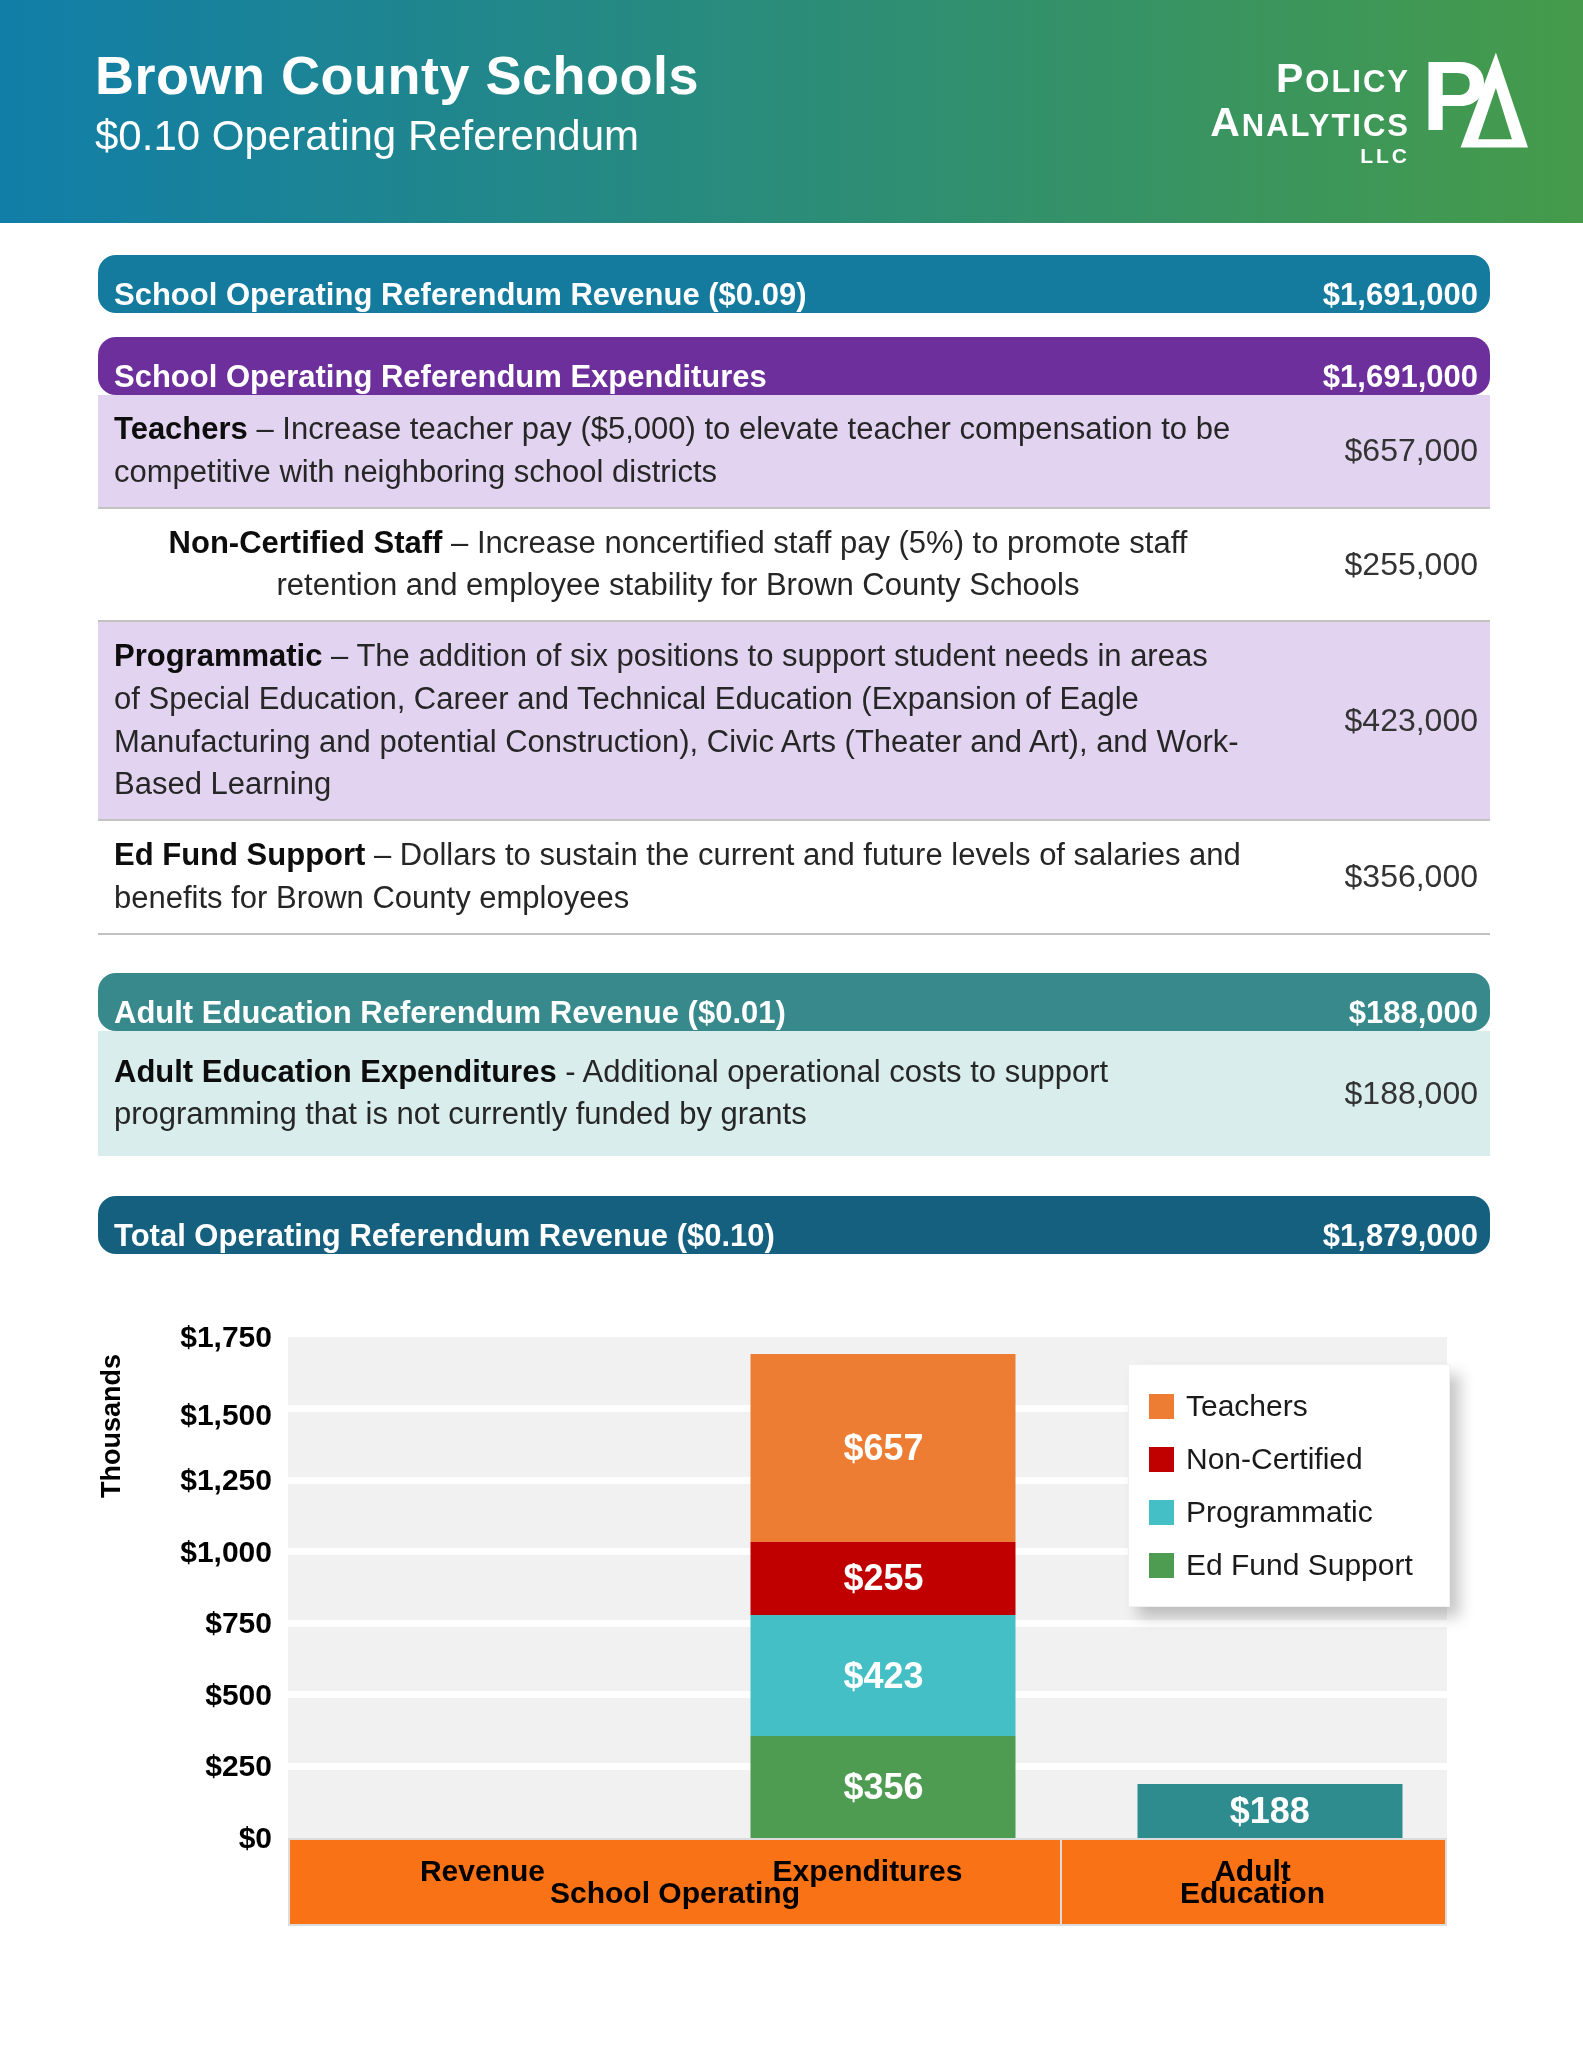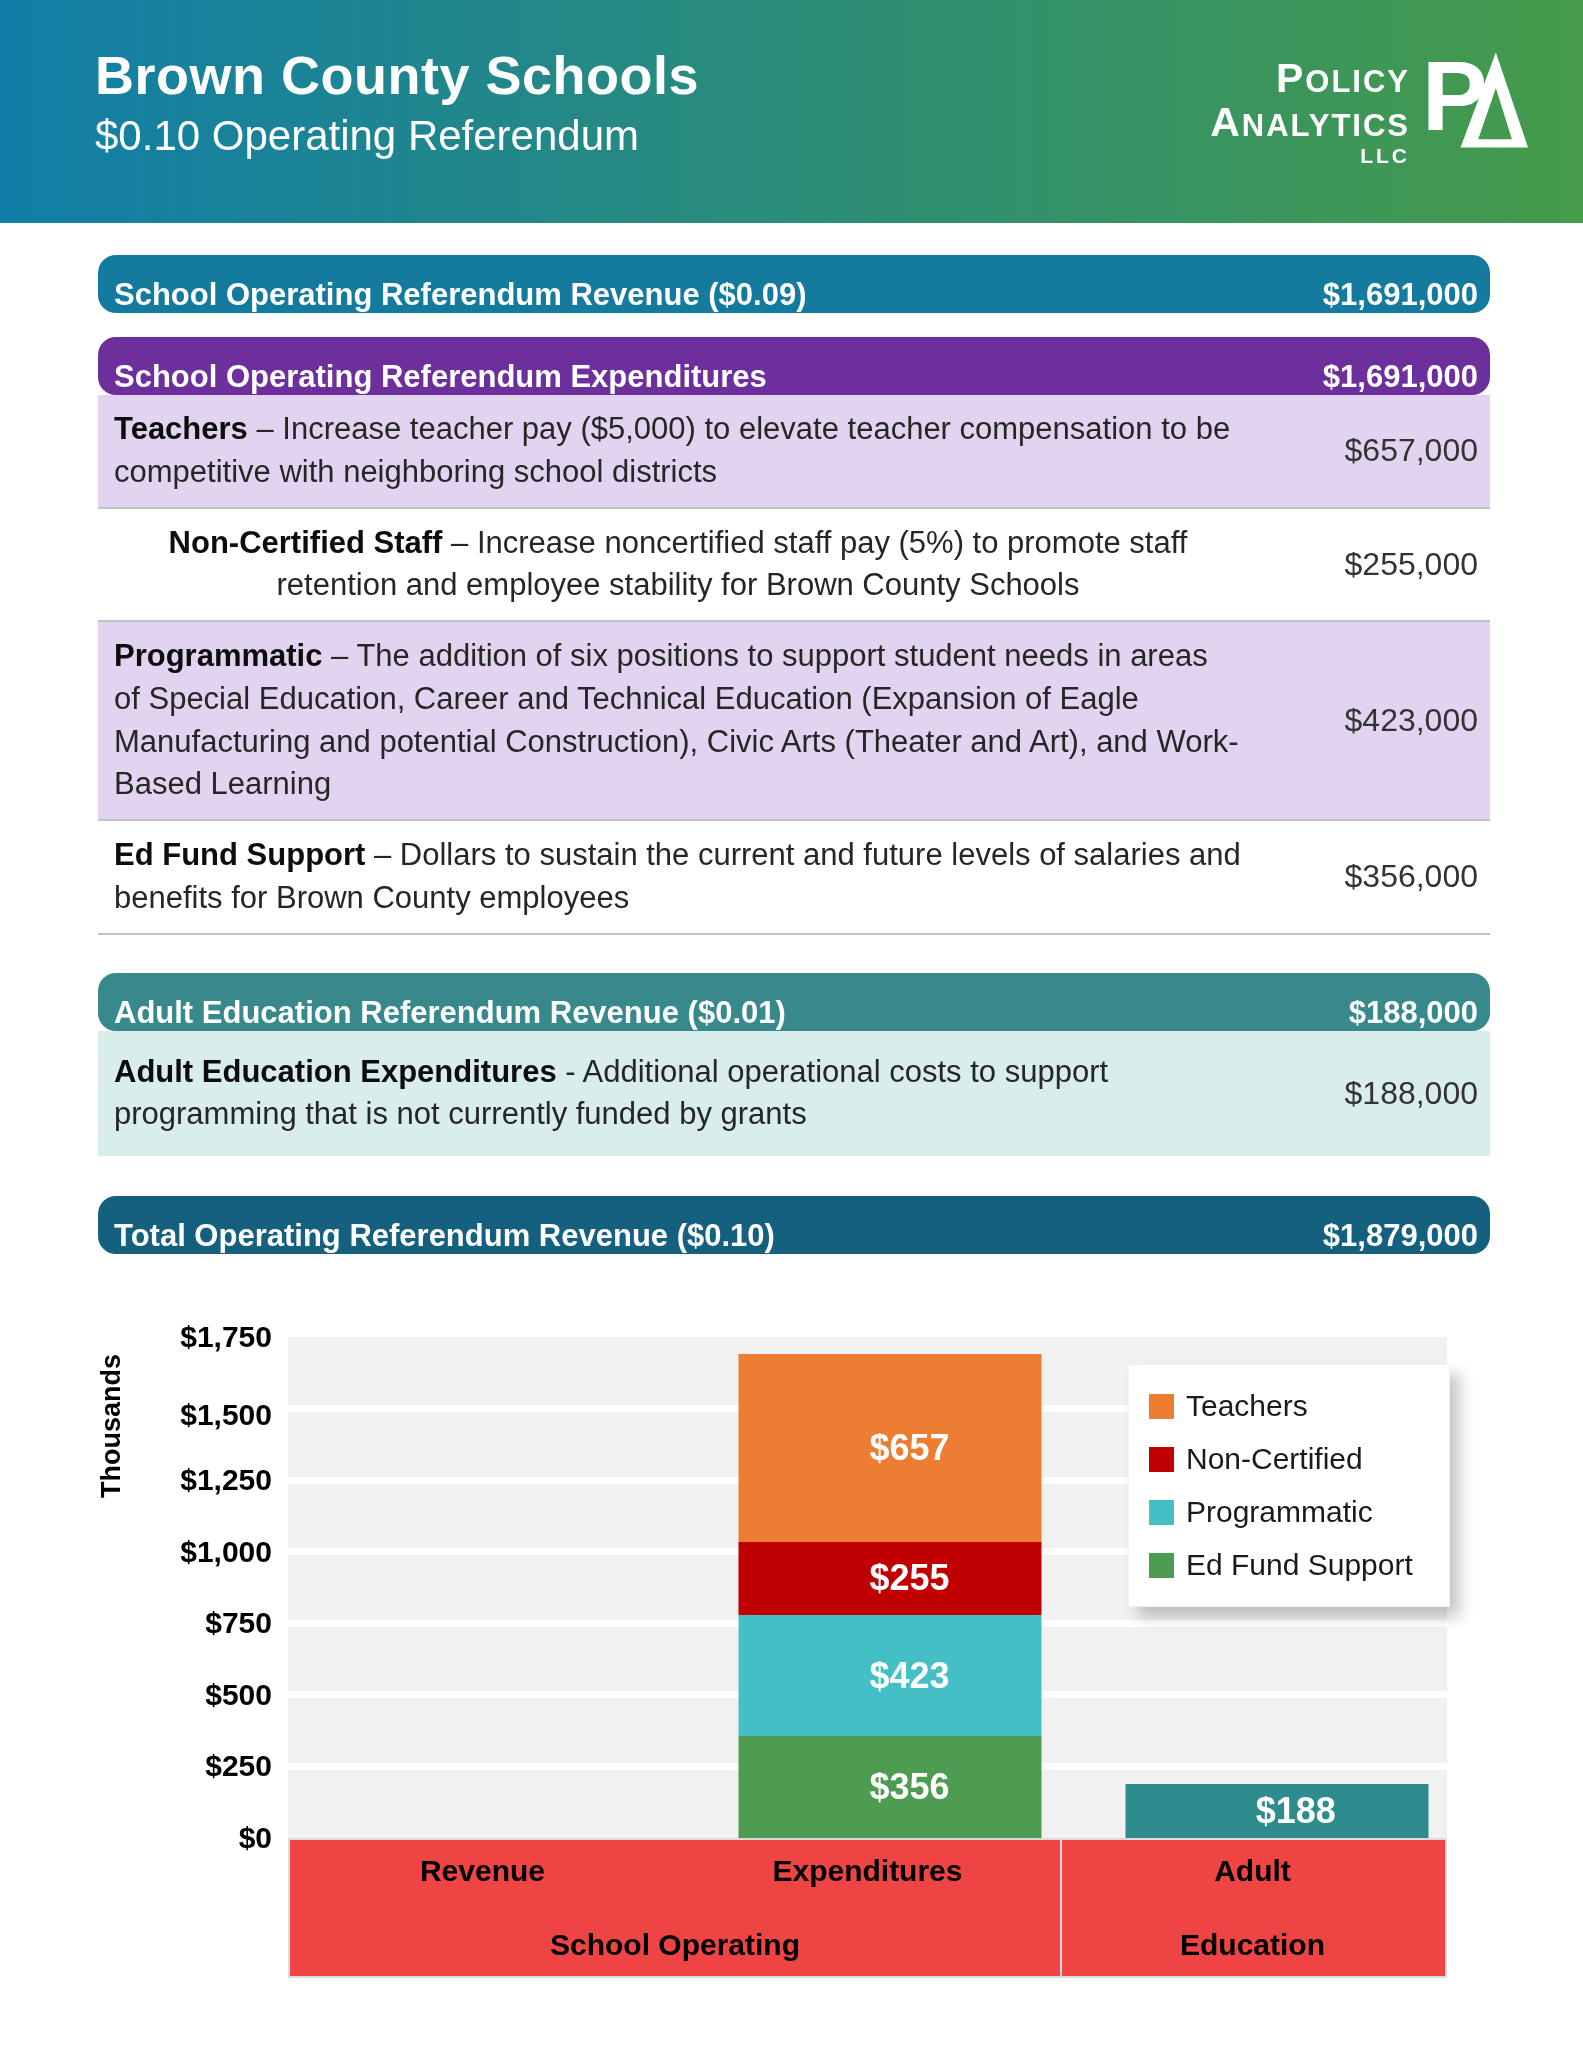--- a/index.html
+++ b/index.html
@@ -33,27 +33,27 @@
   .detail .row-value{margin-left:auto;font-size:32px;color:#333;}
   .detail.t-lightteal{padding-top:20px;padding-bottom:20px;}
   .rule{border-bottom:2px solid #C2C2C2;}
 
   
   .chart{position:absolute;left:0;top:1300px;width:1583px;height:748px;}
   .plot{position:absolute;left:288px;top:37px;width:1159px;height:501px;background:#F1F1F1;}
   .gridline{position:absolute;left:0;width:100%;height:7px;background:#fff;}
   .bar-col{position:absolute;top:0;bottom:0;}
   .bar-stack{position:absolute;bottom:0;left:50%;transform:translateX(-50%);width:265px;}
-  .seg{position:absolute;left:4px;width:100%;display:flex;align-items:center;justify-content:center;overflow:hidden;padding-left:38px;}
+  .seg{position:absolute;left:16px;width:100%;display:flex;align-items:center;justify-content:center;overflow:hidden;}
   .seg-label{color:#fff;font-weight:700;font-size:36px;}
   .ytick-col{position:absolute;left:100px;top:37px;width:172px;height:501px;}
   .ytick{position:absolute;right:0;transform:translateY(-50%);font-weight:700;font-size:30px;color:#000;white-space:nowrap;}
   .ylabel{position:absolute;left:96px;top:198px;transform:rotate(-90deg);transform-origin:left top;
           font-size:27px;font-weight:700;color:#000;white-space:nowrap;}
-  .axis-box{position:absolute;left:288px;top:538px;width:1159px;height:140px;background:#ef4444;
+  .axis-box{position:absolute;left:288px;top:538px;width:1159px;height:88px;background:#f97316;
             border:2px solid #DCDCDC;box-sizing:border-box;}
   .axis-divider{position:absolute;top:0;bottom:0;left:66.667%;width:2px;background:#DCDCDC;}
   .cat-row{position:absolute;top:14px;left:0;width:100%;display:flex;}
   .cat{width:33.333%;text-align:center;font-weight:700;font-size:30px;color:#000;}
   .group-row{position:absolute;bottom:12px;left:0;width:100%;height:36px;}
   .group{position:absolute;top:0;text-align:center;font-weight:700;font-size:30px;color:#000;}
   .legend{position:absolute;left:1128px;top:64px;width:322px;background:#fff;border:1px solid #f1f1f1;
           box-shadow:10px 10px 14px rgba(0,0,0,.22);padding:24px 20px;box-sizing:border-box;
           display:flex;flex-direction:column;gap:19px;}
   .leg-item{display:flex;align-items:center;gap:12px;font-size:30px;color:#1a1a1a;}

